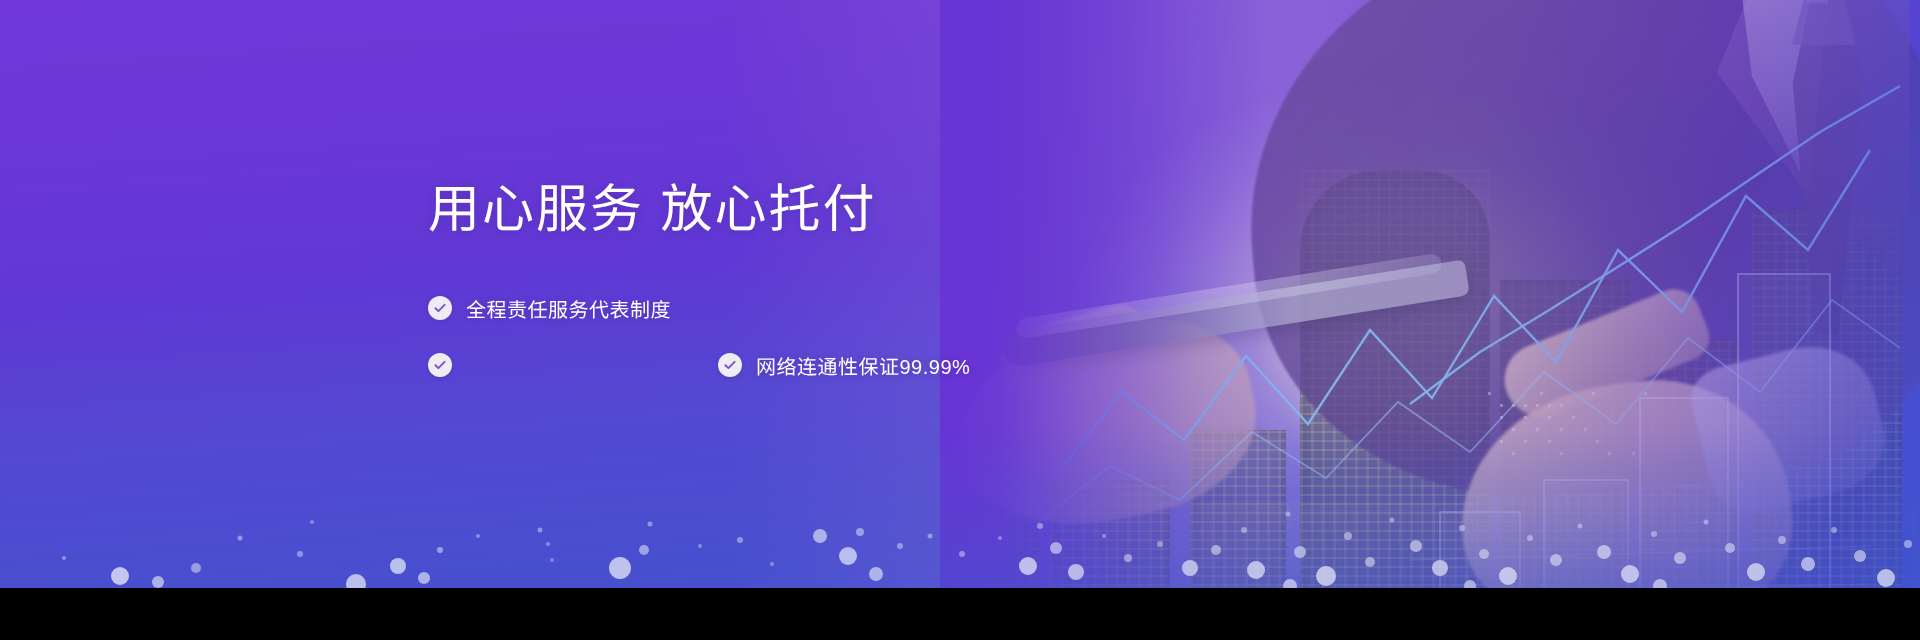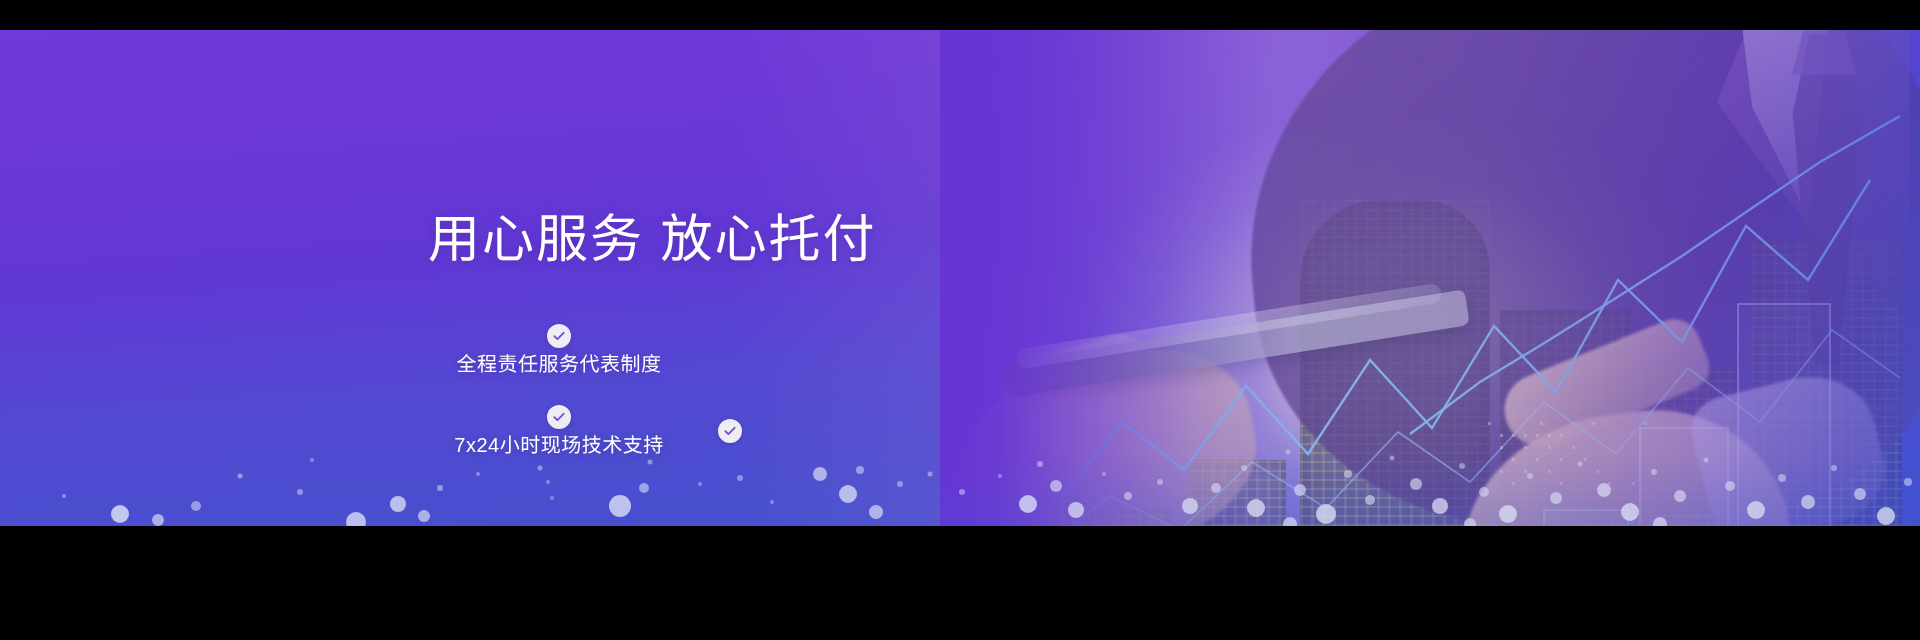--- a/index.html
+++ b/index.html
@@ -7,23 +7,22 @@
   html, body {
     width:1920px; height:640px;
     overflow:hidden;
     background:#000;
     font-family:"Liberation Sans","DejaVu Sans",sans-serif;
   }
 
   .banner {
     position:relative;
     width:1920px;
-    height:496px;
+    height:588px;
     overflow:hidden;
-    margin-top:30px;
   }
 
   
   .bg-base {
     position:absolute; inset:0;
     background:linear-gradient(176deg,
         #7038D8 0%,
         #6B37D6 22%,
         #6038D4 42%,
         #5448D2 62%,
@@ -357,21 +356,21 @@
     display:flex;
     align-items:center;
     column-gap:28px;
   }
   .feature-item {
     display:flex;
     align-items:center;
     column-gap:14px;
     white-space:nowrap;
   }
-  .feature-item.col-a { width:262px;flex-direction:column; }
+  .feature-item.col-a { width:262px; }
   .check-icon {
     flex:0 0 auto;
     width:24px; height:24px;
     border-radius:50%;
     background:#EDEDF3;
     display:flex;
     align-items:center;
     justify-content:center;
     box-shadow:0 1px 4px rgba(48,22,100,0.22);
   }
@@ -565,28 +564,28 @@
 
       </div>
 
       <div class="feature-row">
         <div class="feature-item col-a">
           <span class="check-icon">
             <svg width="16" height="16" viewBox="0 0 16 16" aria-hidden="true">
               <path d="M3.4 8.2 L6.4 11.1 L12.6 4.8" fill="none" stroke="#7B4FD0" stroke-width="1.9" stroke-linecap="round" stroke-linejoin="round"></path>
             </svg>
           </span>
-          <span class="feature-label">7x24小时现场技术支持</span>
         </div>
 
         <div class="feature-item">
           <span class="check-icon">
             <svg width="16" height="16" viewBox="0 0 16 16" aria-hidden="true">
               <path d="M3.4 8.2 L6.4 11.1 L12.6 4.8" fill="none" stroke="#7B4FD0" stroke-width="1.9" stroke-linecap="round" stroke-linejoin="round"></path>
             </svg>
           </span>
+          <span class="feature-label">网络连通性保证99.99%</span>
         </div>
       </div>
 
     </div>
   </div>
 
 </div>
 
 </body></html>

